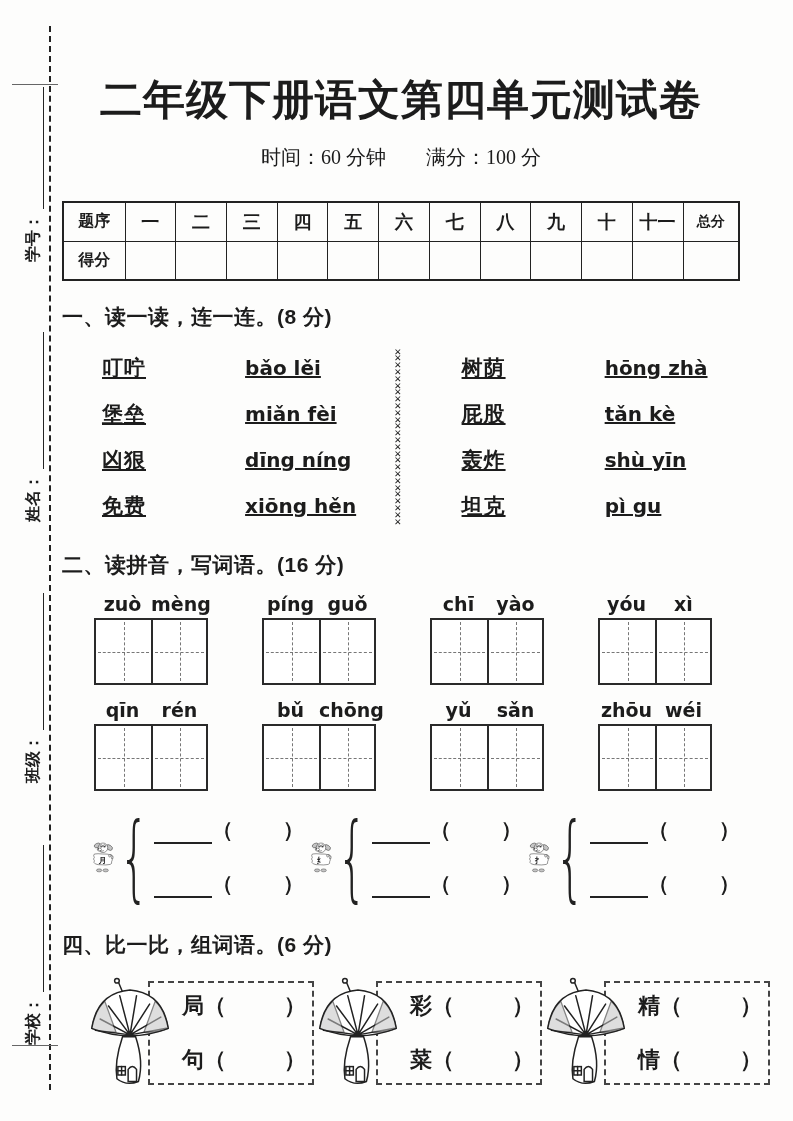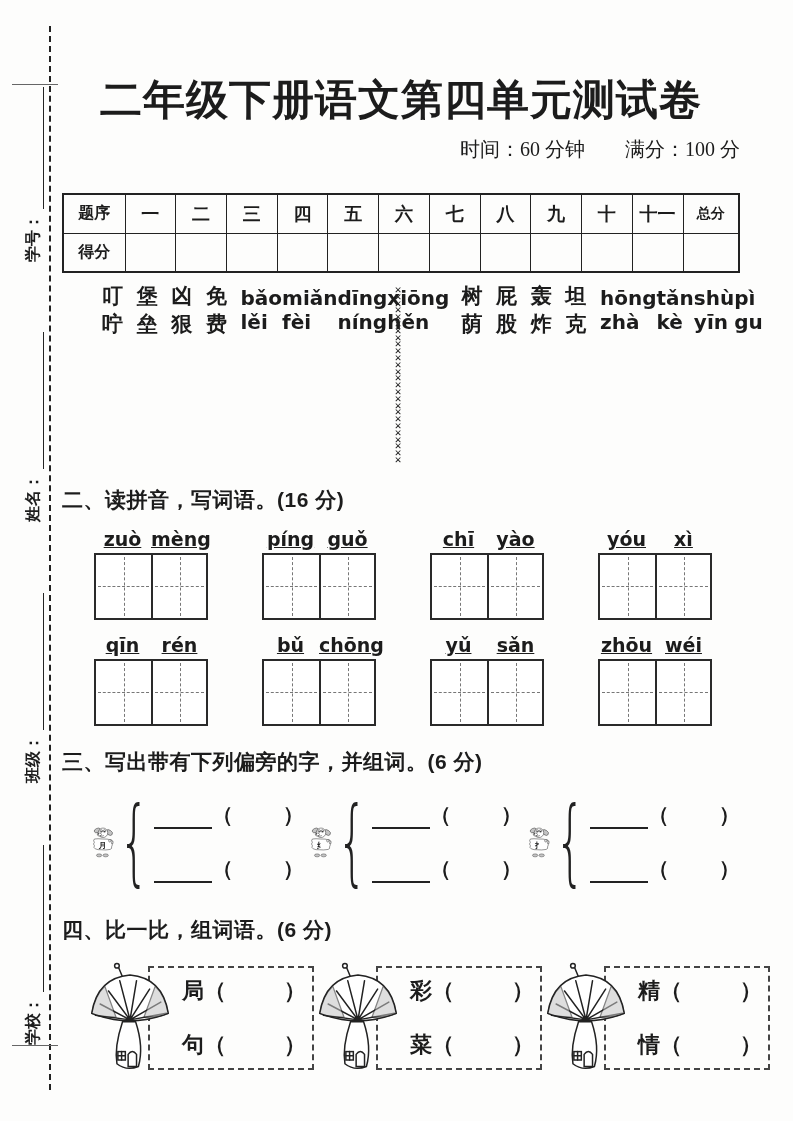--- a/index.html
+++ b/index.html
@@ -16,42 +16,42 @@
   .side-field {
     position:absolute; left:20px; width:var(--len); height:24px;
     transform:rotate(-90deg); transform-origin:0 0;
     display:flex; align-items:flex-end; gap:5px;
     font-size:16px; font-weight:bold; white-space:nowrap;
   }
   .side-field .uline { flex:1; border-bottom:1.5px solid #222; height:100%; }
   
   .main { position:absolute; left:62px; top:0; width:678px; }
   .title { margin-top:72px; text-align:center; font-size:42px; font-weight:900; letter-spacing:1px; }
-  .subtitle { margin-top:8px; text-align:right; font-size:20px; font-family:"Liberation Serif", serif; }
+  .subtitle { margin-top:16px; text-align:center; font-size:20px; font-family:"Liberation Serif", serif; }
   table.score { width:100%; margin-top:30px; border-collapse:collapse; border:2.5px solid #222; table-layout:fixed; }
   table.score td { border:1.5px solid #222; height:39px; text-align:center; font-size:18px; font-weight:bold; }
   table.score td.corner { width:62px; font-size:16px; }
   table.score td.total { width:56px; font-size:14px; }
   .sec-heading { margin-top:22px; font-size:21px; font-weight:900; letter-spacing:0.5px; }
   
   .match-wrap { display:flex; margin-top:14px; padding-left:40px; align-items:stretch; }
-  .mcol { display:flex; flex-direction:row; }
+  .mcol { display:flex; flex-direction:column;text-decoration:underline; }
   .mcol .mrow { height:46px; display:flex; align-items:center; font-size:21px; }
   .mcol.words { width:148px; font-weight:bold; letter-spacing:1px; }
   .mcol.pinyin { width:150px; font-weight:bold; }
   .mcol.pinyin .mrow, .mcol.pinyin2 .mrow { font-size:20px; font-family:"DejaVu Sans", sans-serif; }
   .mcol.words2 { width:148px; font-weight:bold; letter-spacing:1px; margin-left:56px; }
   .mcol.pinyin2 { width:140px; font-weight:bold; }
   .chain { width:16px; font-size:11px; line-height:6.8px; white-space:pre; text-align:center;
            font-family:"DejaVu Sans Mono", monospace; color:#222; align-self:center; }
   
   .py-rows { padding:0 28px 0 32px; }
   .py-row { display:flex; justify-content:space-between; margin-top:14px; }
   .py-group { width:114px; }
-  .py-label { display:flex; font-size:19px; font-weight:bold; margin-bottom:3px; font-family:"DejaVu Sans", sans-serif;text-decoration:underline; }
+  .py-label { display:flex; font-size:19px; font-weight:bold; margin-bottom:3px; font-family:"DejaVu Sans", sans-serif; }
   .py-label span { width:50%; text-align:center; }
   .tzbox { display:flex; border:2px solid #2a2a2a; background:#fff; }
   .tzcell { width:55px; height:63px; position:relative; }
   .tzcell + .tzcell { border-left:2px solid #2a2a2a; }
   .tzcell::before { content:""; position:absolute; left:50%; top:2px; bottom:2px; border-left:1.5px dashed #777; }
   .tzcell::after { content:""; position:absolute; top:50%; left:2px; right:2px; border-top:1.5px dashed #777; }
   
   .radical-row { display:flex; margin-top:14px; padding-left:30px; gap:6px; }
   .radical-group { display:flex; align-items:center; width:212px; }
   .brace { font-size:95px; line-height:95px; font-weight:300; transform:scaleX(0.5); margin:0 -12px 0 -14px;
@@ -131,20 +131,21 @@
         <td></td>
         <td></td>
         <td></td>
         <td></td>
         <td></td>
         <td></td>
       </tr>
     </tbody>
       </table>
 
+    <div class="sec-heading">一、读一读，连一连。(8 分)</div>
     <div class="match-wrap">
       <div class="mcol words">
         <div class="mrow">叮咛</div>
         <div class="mrow">堡垒</div>
         <div class="mrow">凶狠</div>
         <div class="mrow">免费</div>
       </div>
       <div class="mcol pinyin">
         <div class="mrow">bǎo lěi</div>
         <div class="mrow">miǎn fèi</div>
@@ -272,21 +273,20 @@
             <span>wéi</span>
           </div>
           <div class="tzbox">
             <div class="tzcell"></div>
             <div class="tzcell"></div>
           </div>
         </div>
       </div>
     </div>
 
-    <div class="sec-heading">三、写出带有下列偏旁的字，并组词。(6 分)</div>
     <div class="radical-row">
 
       <div class="radical-group">
         <svg width="86" height="104" viewBox="0 0 86 104">
           <ellipse class="gr" cx="18" cy="13" rx="11" ry="7" transform="rotate(-25 18 13)"></ellipse>
           <ellipse class="gr" cx="58" cy="20" rx="12" ry="8" transform="rotate(35 58 20)"></ellipse>
           <circle class="fl" cx="37" cy="21" r="16"></circle>
           <circle class="fl" cx="31" cy="15" r="4.5"></circle>
             <circle cx="31" cy="16" r="2" fill="#222"></circle>
           <circle class="fl" cx="42" cy="15" r="4.5"></circle>

